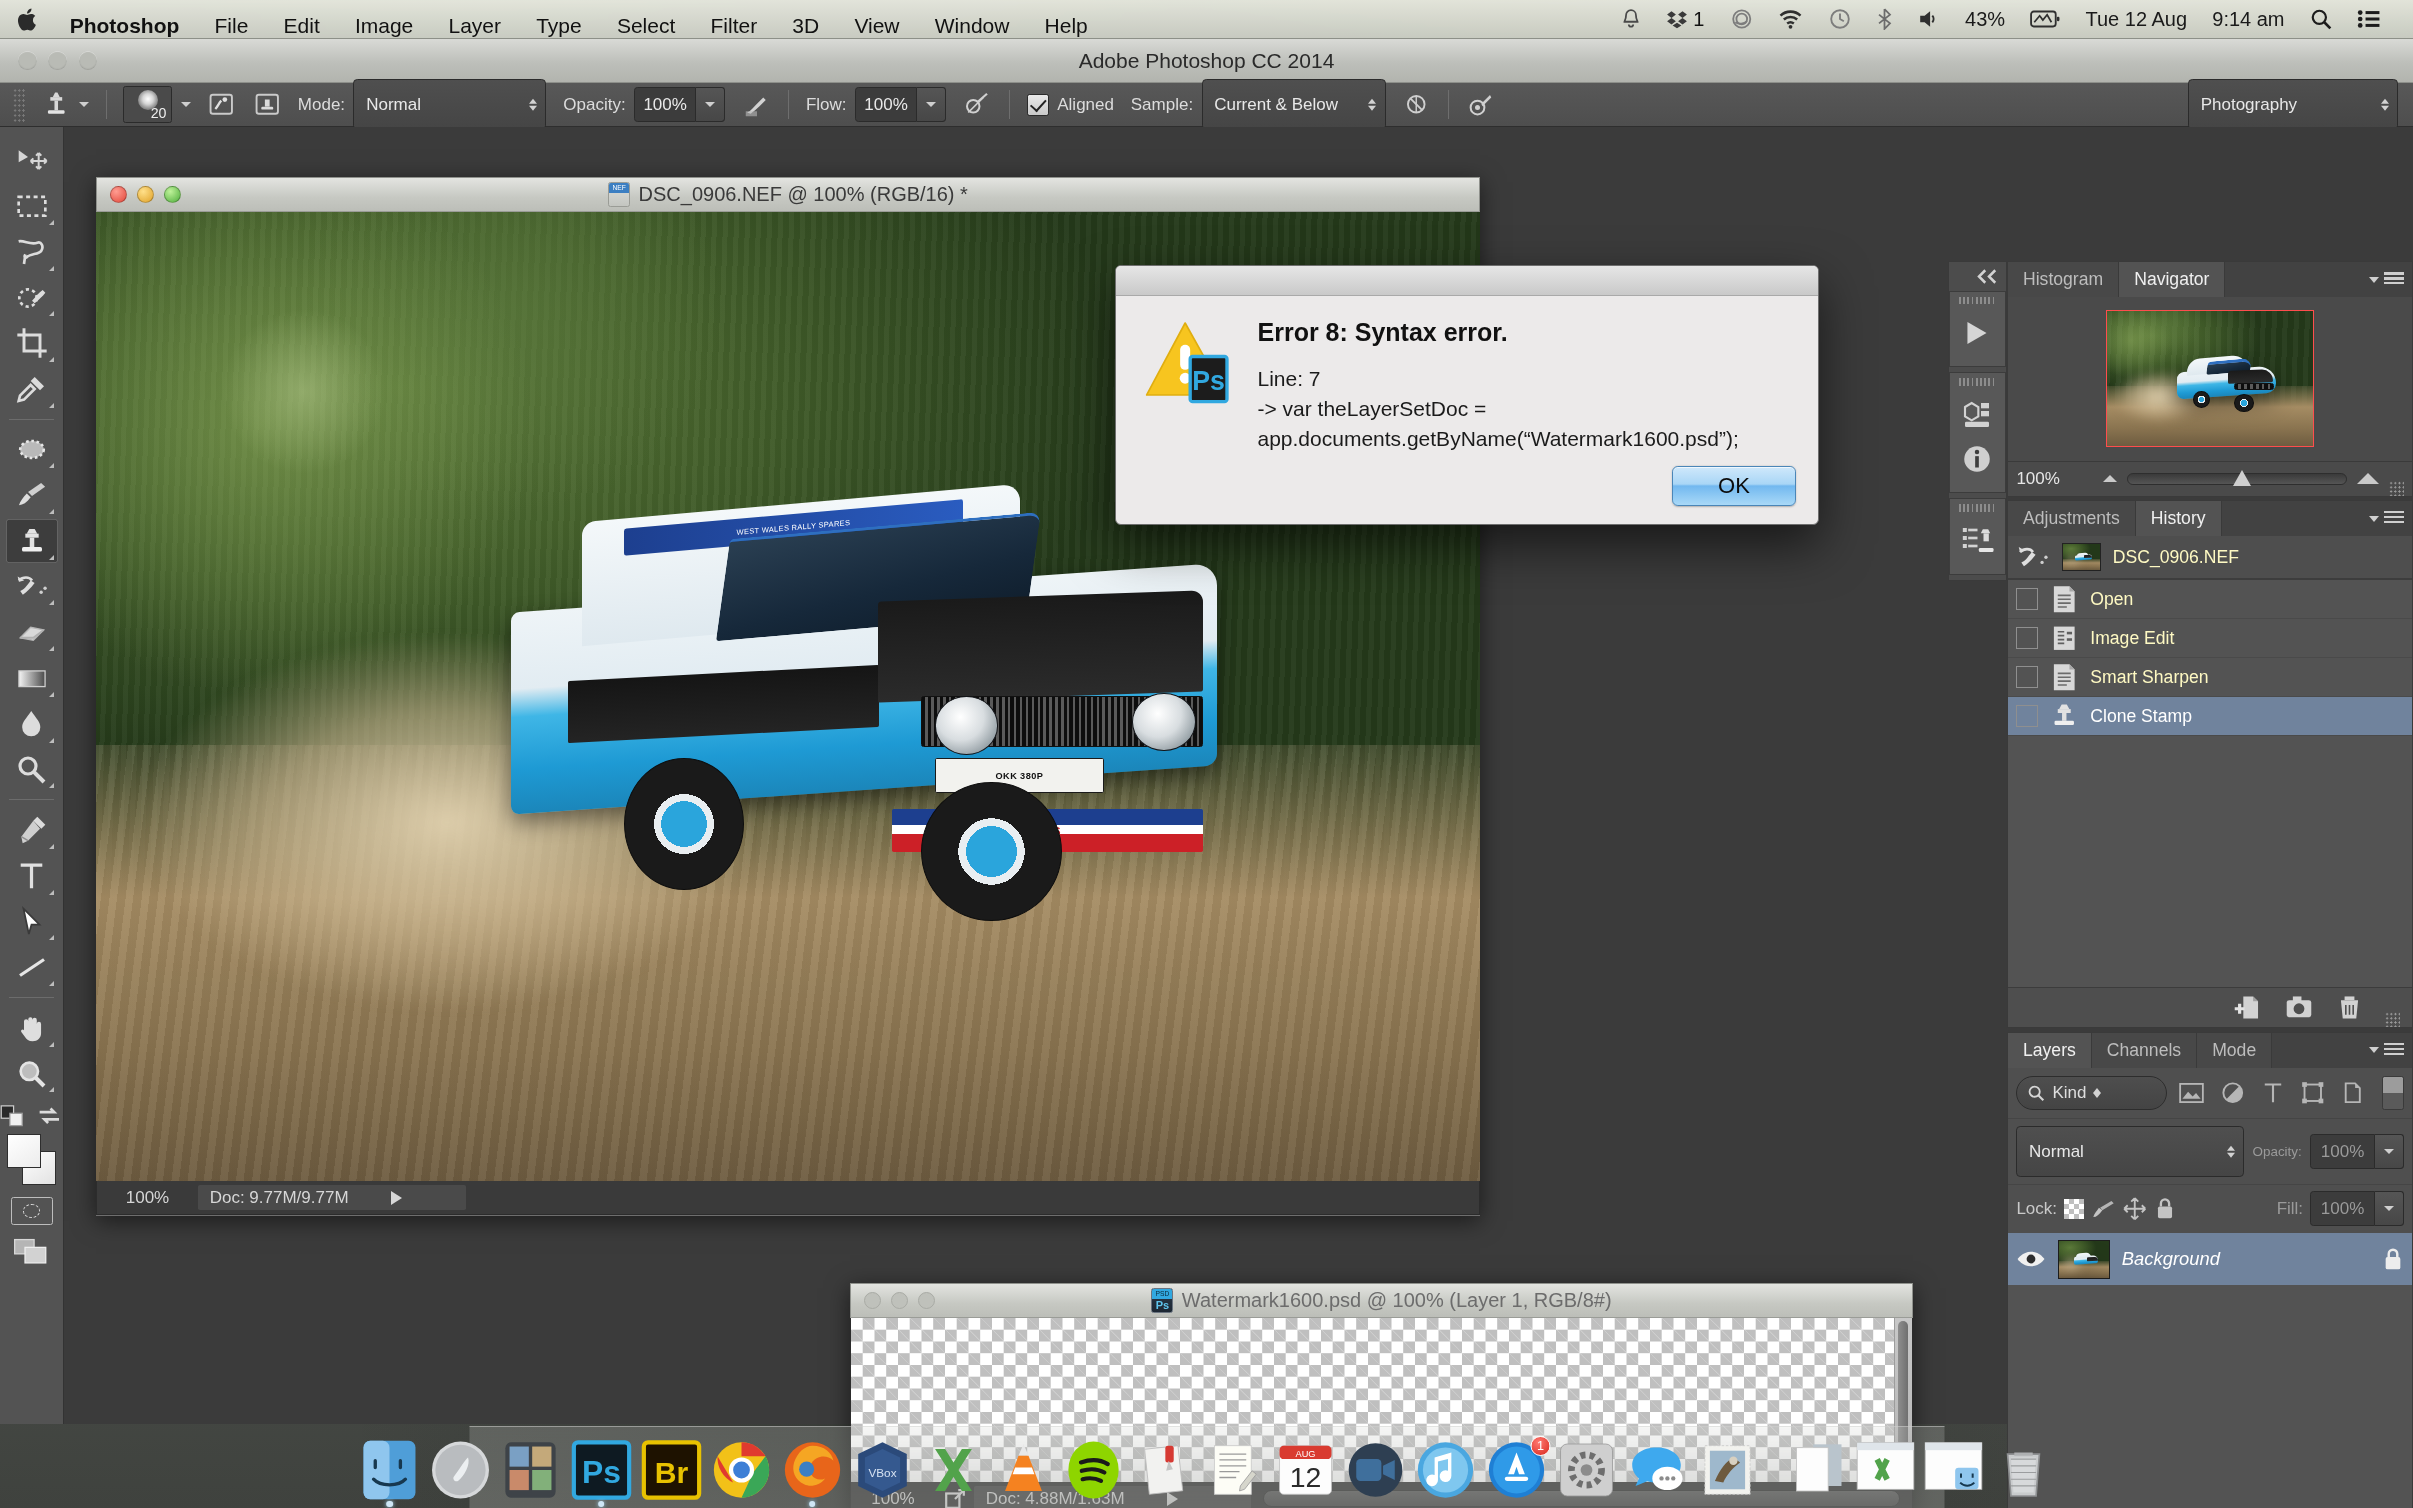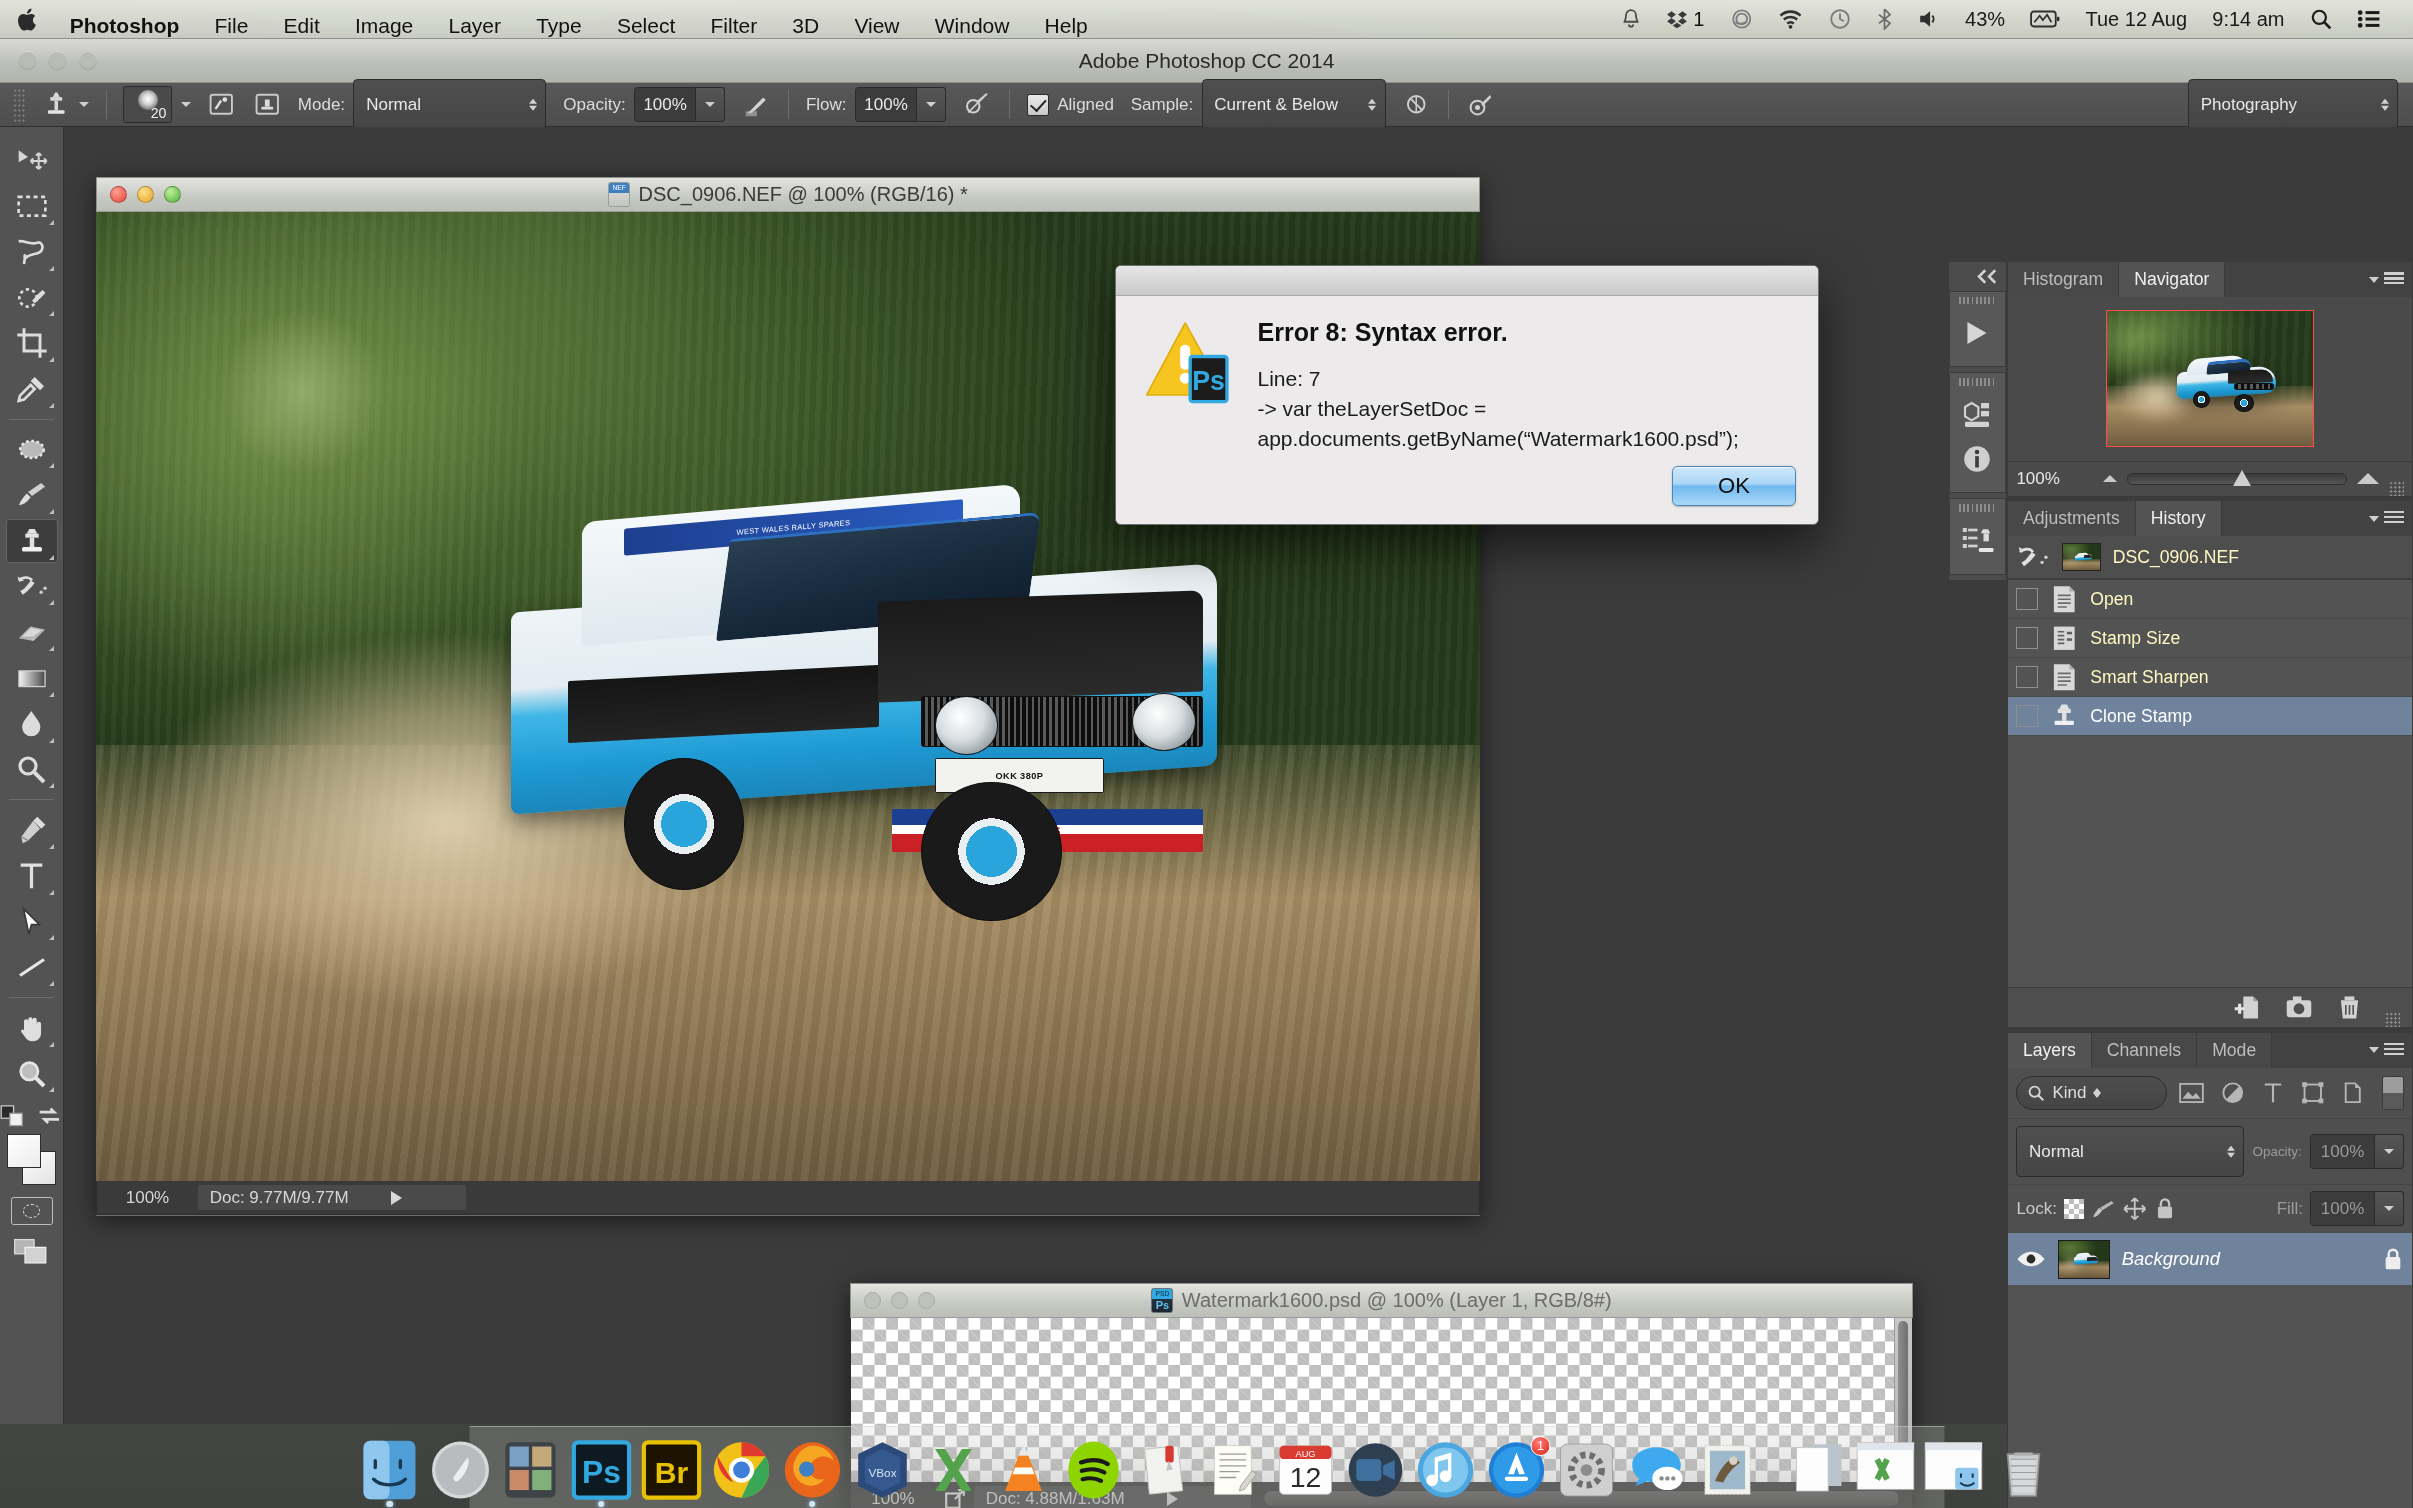--- a/index.html
+++ b/index.html
@@ -970,21 +970,21 @@
             </div>
 
             <div class="hrow">
               <span class="hbox"></span>
               <svg width="28.5" height="28.5" viewBox="0 0 22 22">
                 <rect x="3" y="2" width="16" height="18" fill="#d8d8d8"></rect>
                 <path d="M6 6h5M6 9h5M6 12h5M6 15h5" stroke="#5f5f5f" stroke-width="1.3"></path>
                 <rect x="13" y="6" width="4" height="2" fill="#5f5f5f"></rect>
                 <rect x="13" y="11" width="4" height="2" fill="#5f5f5f"></rect>
               </svg>
-              <span>Stamp Size</span>
+              <span>Image Edit</span>
             </div>
 
             <div class="hrow">
               <span class="hbox"></span>
               <svg width="28.5" height="28.5" viewBox="0 0 22 22">
                 <path d="M3 1h12l4 4v16H3z" fill="#d8d8d8"></path>
                 <path d="M15 1v4h4" fill="#a8a8a8"></path>
                 <path d="M6 8h10M6 11h10M6 14h10M6 17h7" stroke="#6b6b6b" stroke-width="1.2"></path>
               </svg>
               <span>Smart Sharpen</span>

